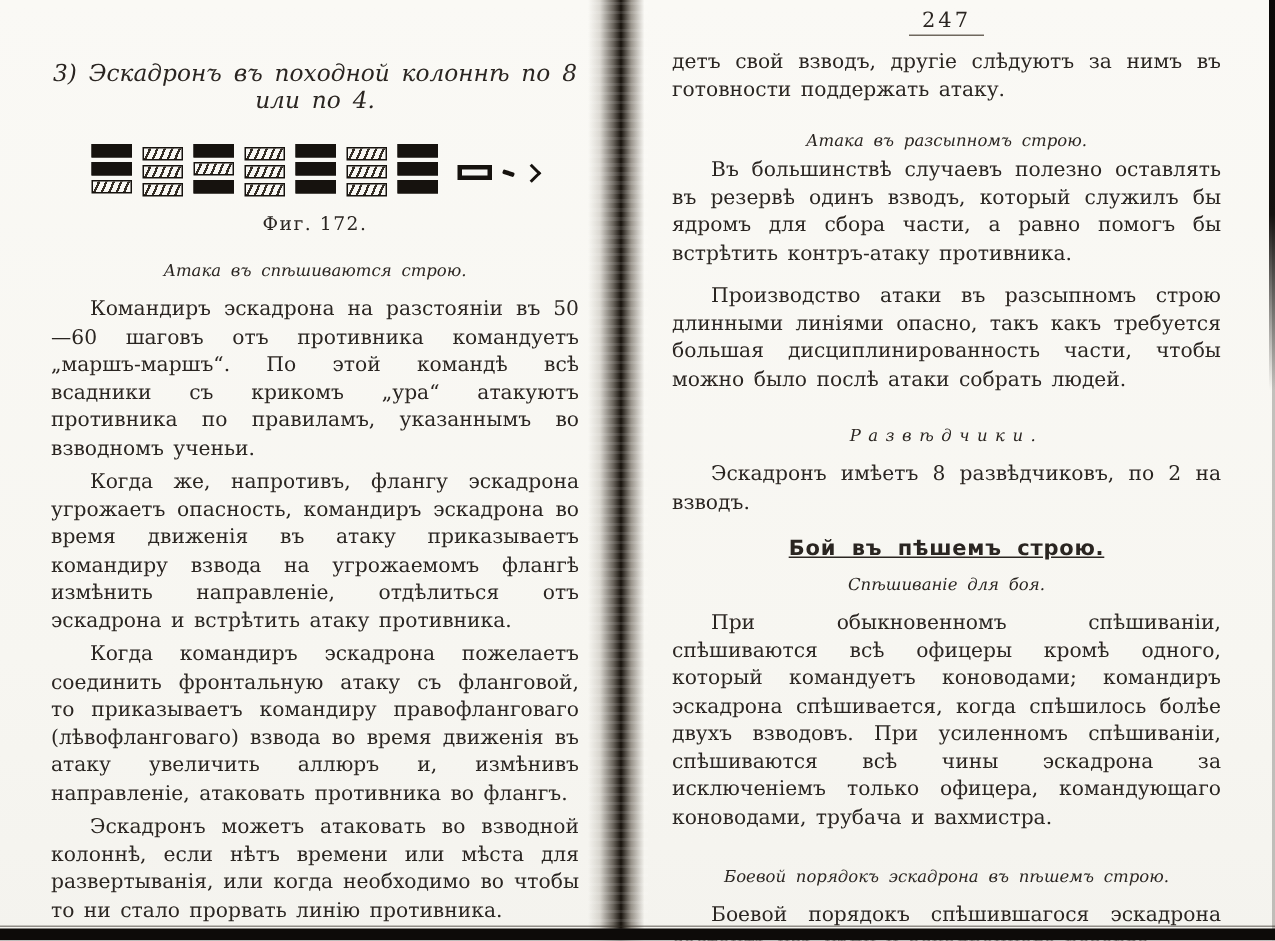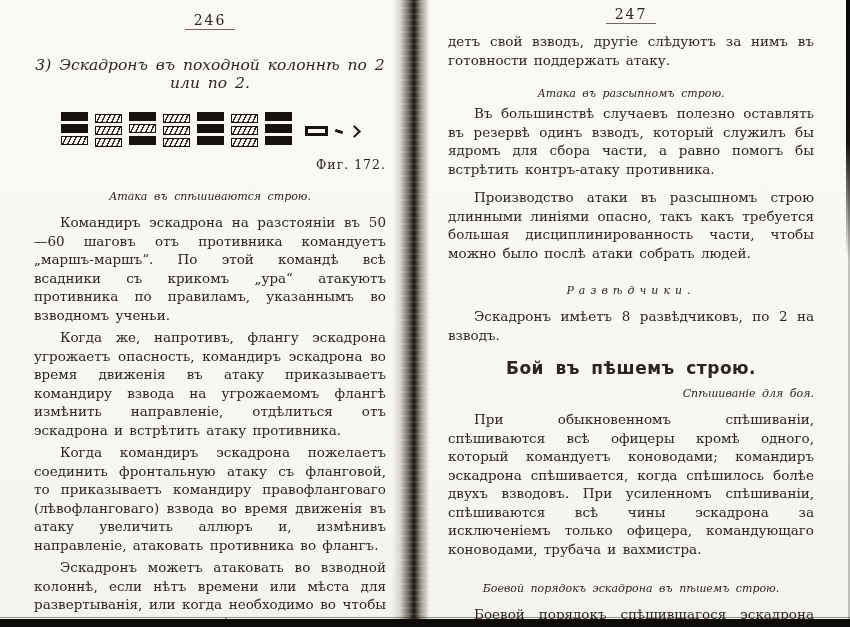--- a/index.html
+++ b/index.html
@@ -21,59 +21,58 @@
   p.first{margin-top:10px;}
   p.noindent{text-indent:0;}
   p.wide{word-spacing:5px;}
 
   .h-italic{font-style:italic;text-align:center;font-size:11px;margin:0;
             font-weight:normal;word-spacing:3px;}
   .h-section{margin-top:28px;font-size:15.5px;}
   .h-attack{margin-top:18px;}
   .h-spaced{letter-spacing:5px;margin-top:22px;}
   .h-bold{font-family:"DejaVu Sans","Liberation Sans",sans-serif;font-style:normal;
-          font-weight:bold;font-size:17px;letter-spacing:.5px;word-spacing:5px;
-          text-align:center;margin:14px 0 0 0;}
-  .h-dism{margin-top:9px;text-align:right;}
+          font-weight:bold;font-size:14px;letter-spacing:.5px;word-spacing:5px;
+          text-align:center;margin:14px 0 0 0;text-decoration:underline;}
+  .h-dism{margin-top:9px;}
   .h-order{margin-top:24px;}
 
   .figure{display:flex;align-items:center;justify-content:center;gap:7px;
           margin-top:13px;height:46px;}
   .fig-group{display:flex;flex-direction:column;gap:3px;}
   .fig-group:nth-child(even){padding-top:4px;}
   .fig-rect{width:27px;height:9px;border:1px solid #16120e;box-sizing:border-box;}
   .fig-rect.solid{background:#16120e;}
   .fig-rect.hatch{background:repeating-linear-gradient(115deg,#f8f7f3 0 3px,#332c24 3px 4.5px);}
   .fig-trail{display:flex;align-items:center;gap:7px;margin-left:6px;padding-top:6px;}
   .fig-cmd{width:23px;height:10px;box-sizing:border-box;border:3px solid #16120e;background:#f8f7f3;}
   .fig-dash{width:8px;height:3px;background:#16120e;transform:rotate(18deg);border-radius:1px;}
   .fig-chev{width:7px;height:7px;border-top:2px solid #16120e;border-right:2px solid #16120e;
             transform:rotate(45deg);}
-  .fig-caption{text-align:right;font-size:12.5px;letter-spacing:1px;margin:6px 0 0 0;}
+  .fig-caption{text-align:center;font-size:12.5px;letter-spacing:1px;margin:6px 0 0 0;}
 
   .gutter{position:absolute;left:392px;top:0;width:40px;height:100%;pointer-events:none;
     background:linear-gradient(90deg,rgba(0,0,0,0) 0%,rgba(105,96,82,.22) 20%,
       rgba(52,45,36,.72) 42%,#18130d 55%,rgba(75,66,54,.55) 72%,rgba(0,0,0,0) 94%);}
   .gutter:after{content:"";position:absolute;inset:0;
     background:repeating-linear-gradient(0deg,rgba(255,255,255,.10) 0 2px,rgba(0,0,0,0) 2px 6px);}
   .bottom-line{position:absolute;left:0;bottom:9px;width:100%;height:1px;background:rgba(45,40,33,.5);}
   .bottom-bar{position:absolute;left:0;bottom:0;width:100%;height:8px;background:#0d0b09;}
   .edge-right{position:absolute;right:0;top:0;width:4px;height:260px;
     background:linear-gradient(180deg,#0a0908 0%,#151210 55%,rgba(10,9,8,0) 100%);}
   .edge-right-soft{position:absolute;right:0;top:0;width:2px;height:100%;background:rgba(30,26,22,.25);}
 </style>
 </head>
 <body>
 
 <div class="scan">
 
   <div class="page page-left">
-    <p class="pagenum"><span>246</span></p>
 
-    <h3 class="h-italic h-section">3) Эскадронъ въ походной колоннѣ по 2 или по 2.</h3>
+    <h3 class="h-italic h-section">3) Эскадронъ въ походной колоннѣ по 8 или по 4.</h3>
 
     <div class="figure">
         <div class="fig-group">
           <div class="fig-rect solid"></div>
           <div class="fig-rect solid"></div>
           <div class="fig-rect hatch"></div>
         </div>
         <div class="fig-group">
           <div class="fig-rect hatch"></div>
           <div class="fig-rect hatch"></div>

